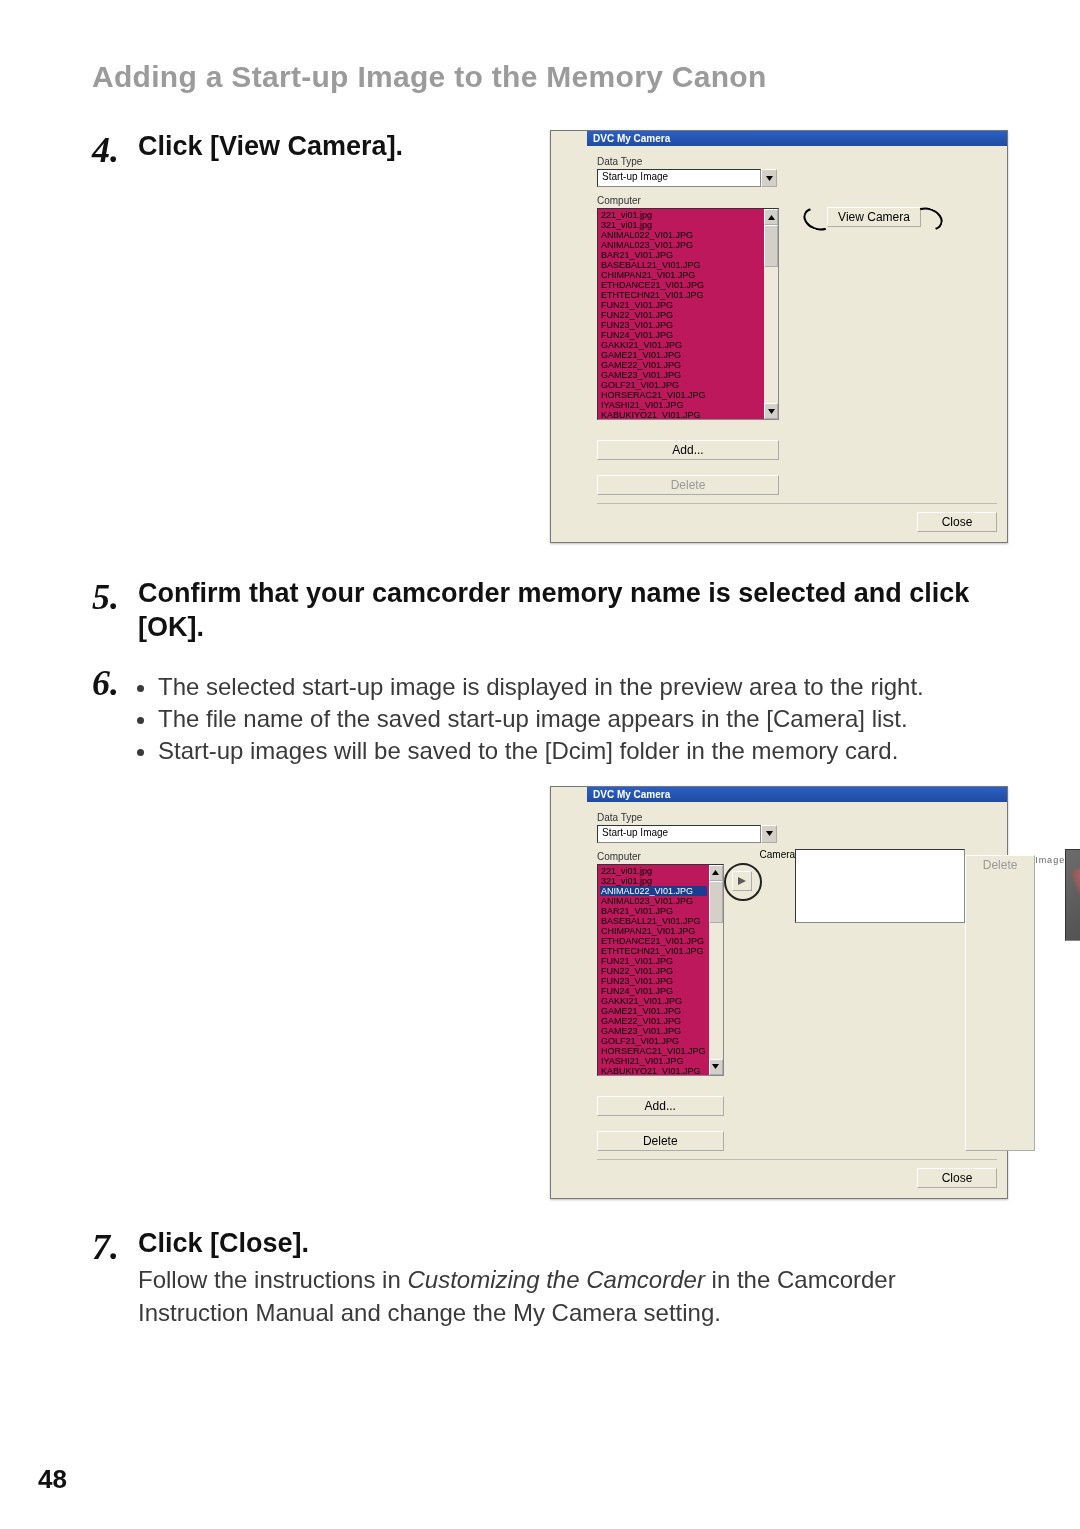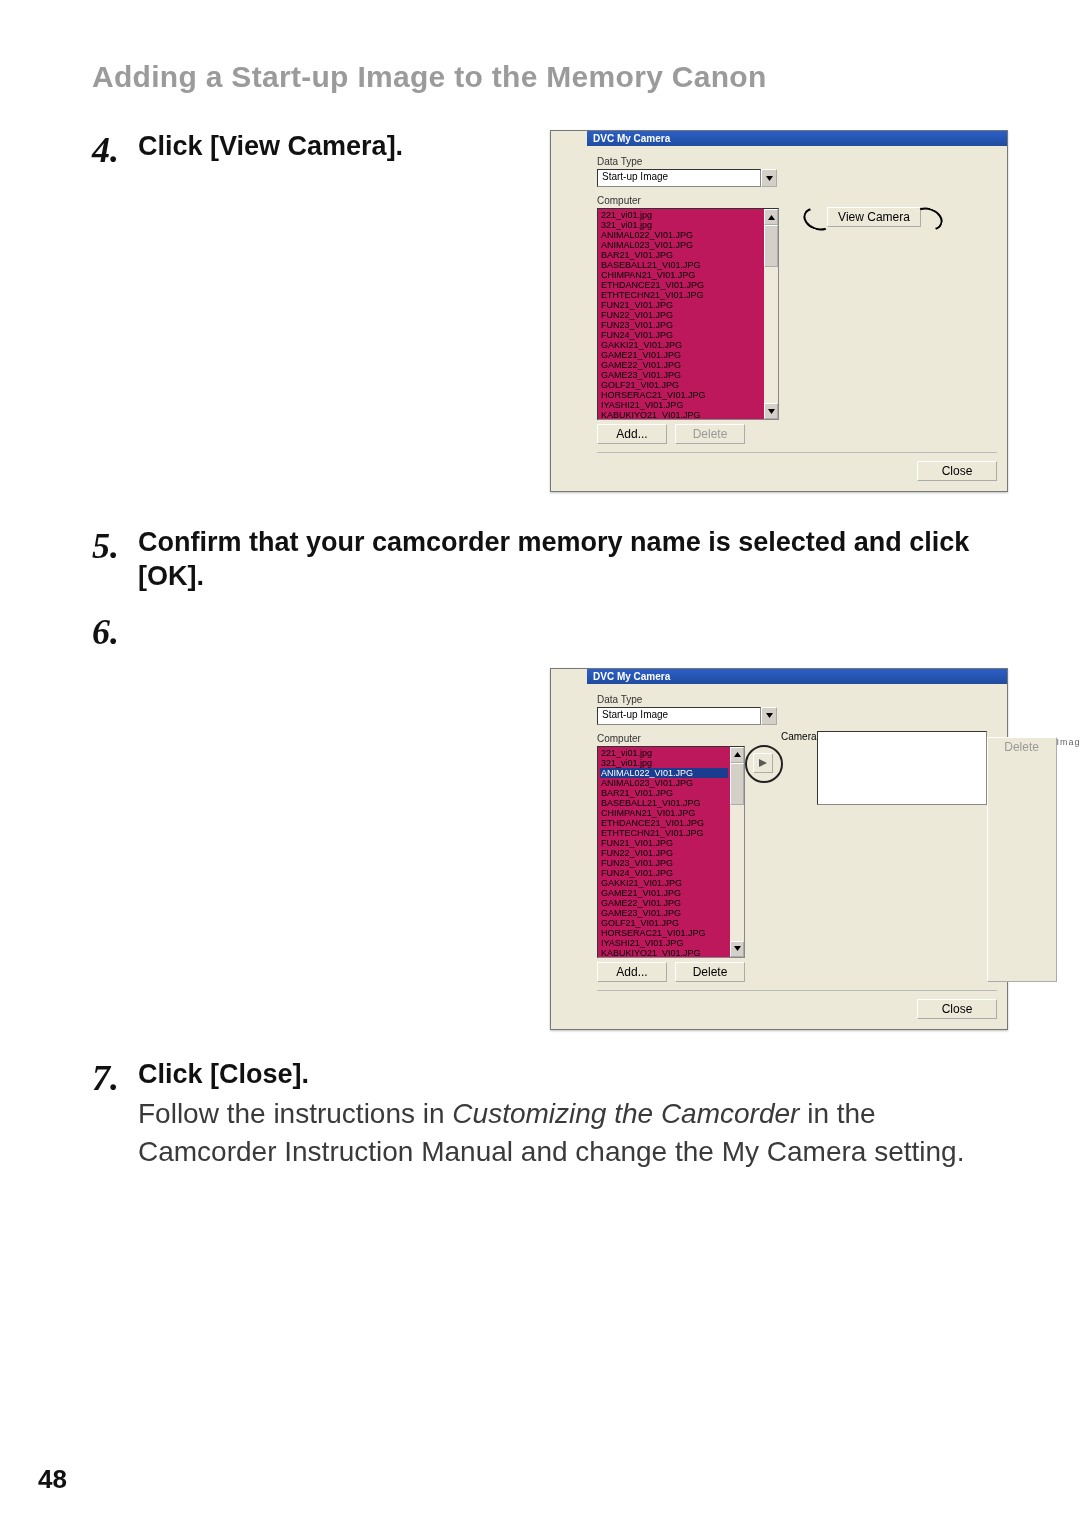--- a/index.html
+++ b/index.html
@@ -68,21 +68,21 @@
   }
   .bullets {
     list-style: disc;
     margin: 8px 0 0 20px;
     padding: 0;
     font-size: 24px;
     color: #3a3a3a;
     line-height: 1.35;
   }
   .step-para {
-    font-size: 28px;
+    font-size: 24px;
     color: #3a3a3a;
     line-height: 1.35;
     margin-top: 4px;
   }
   .step-para em { font-style: italic; }
   .step4-row {
     display: flex;
     align-items: flex-start;
     gap: 20px;
     margin-bottom: 34px;
@@ -193,22 +193,23 @@
     border: 1px outset #fff;
     font-size: 12px;
     padding: 2px 0;
     text-align: center;
     color: #000;
     min-width: 68px;
   }
   .btn.disabled { color: #9a9a9a; }
   .btn-row {
     display: flex;
-    gap: 8px;
-    margin-top: 4px;
+    gap: 15px;
+    margin-top: 20px;
+    flex-direction: column;
   }
   .view-cam-wrap {
     position: relative;
     margin-top: 14px;
     height: 22px;
   }
   .view-btn {
     position: absolute;
     left: 34px;
     top: 0;
@@ -378,20 +379,25 @@
   <div class="step">
     <div class="step-num">5.</div>
     <div class="step-body">
       <div class="step-title">Confirm that your camcorder memory name is selected and click [OK].</div>
     </div>
   </div>
 
   <div class="step" style="margin-top:16px;">
     <div class="step-num">6.</div>
     <div class="step-body">
+      <ul class="bullets" id="step6-bullets">
+          <li>The selected start-up image is displayed in the preview area to the right.</li>
+          <li>The file name of the saved start-up image appears in the [Camera] list.</li>
+          <li>Start-up images will be saved to the [Dcim] folder in the memory card.</li>
+        </ul>
     </div>
   </div>
 
   <div style="display:flex; justify-content:flex-end; margin: 6px 0 28px 0;">
     <div class="dialog">
       <div class="titlebar">DVC My Camera</div>
       <div class="inner">
         <div class="dlg-label">Data Type</div>
         <div class="dlg-select">
           <div class="dlg-select-box">Start-up Image</div>

